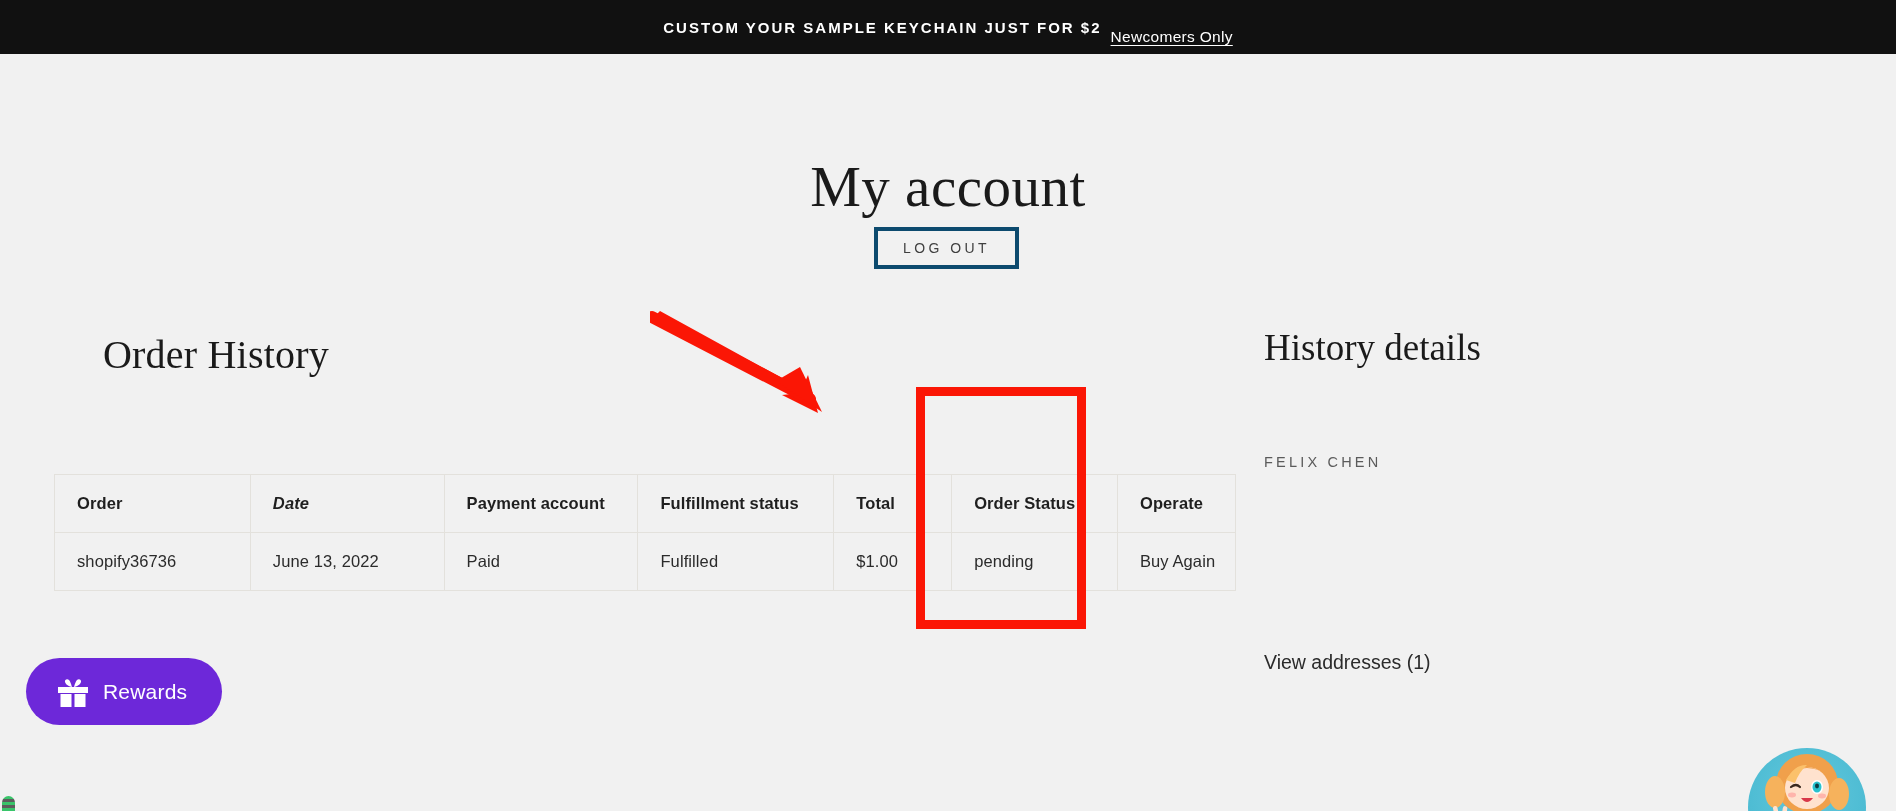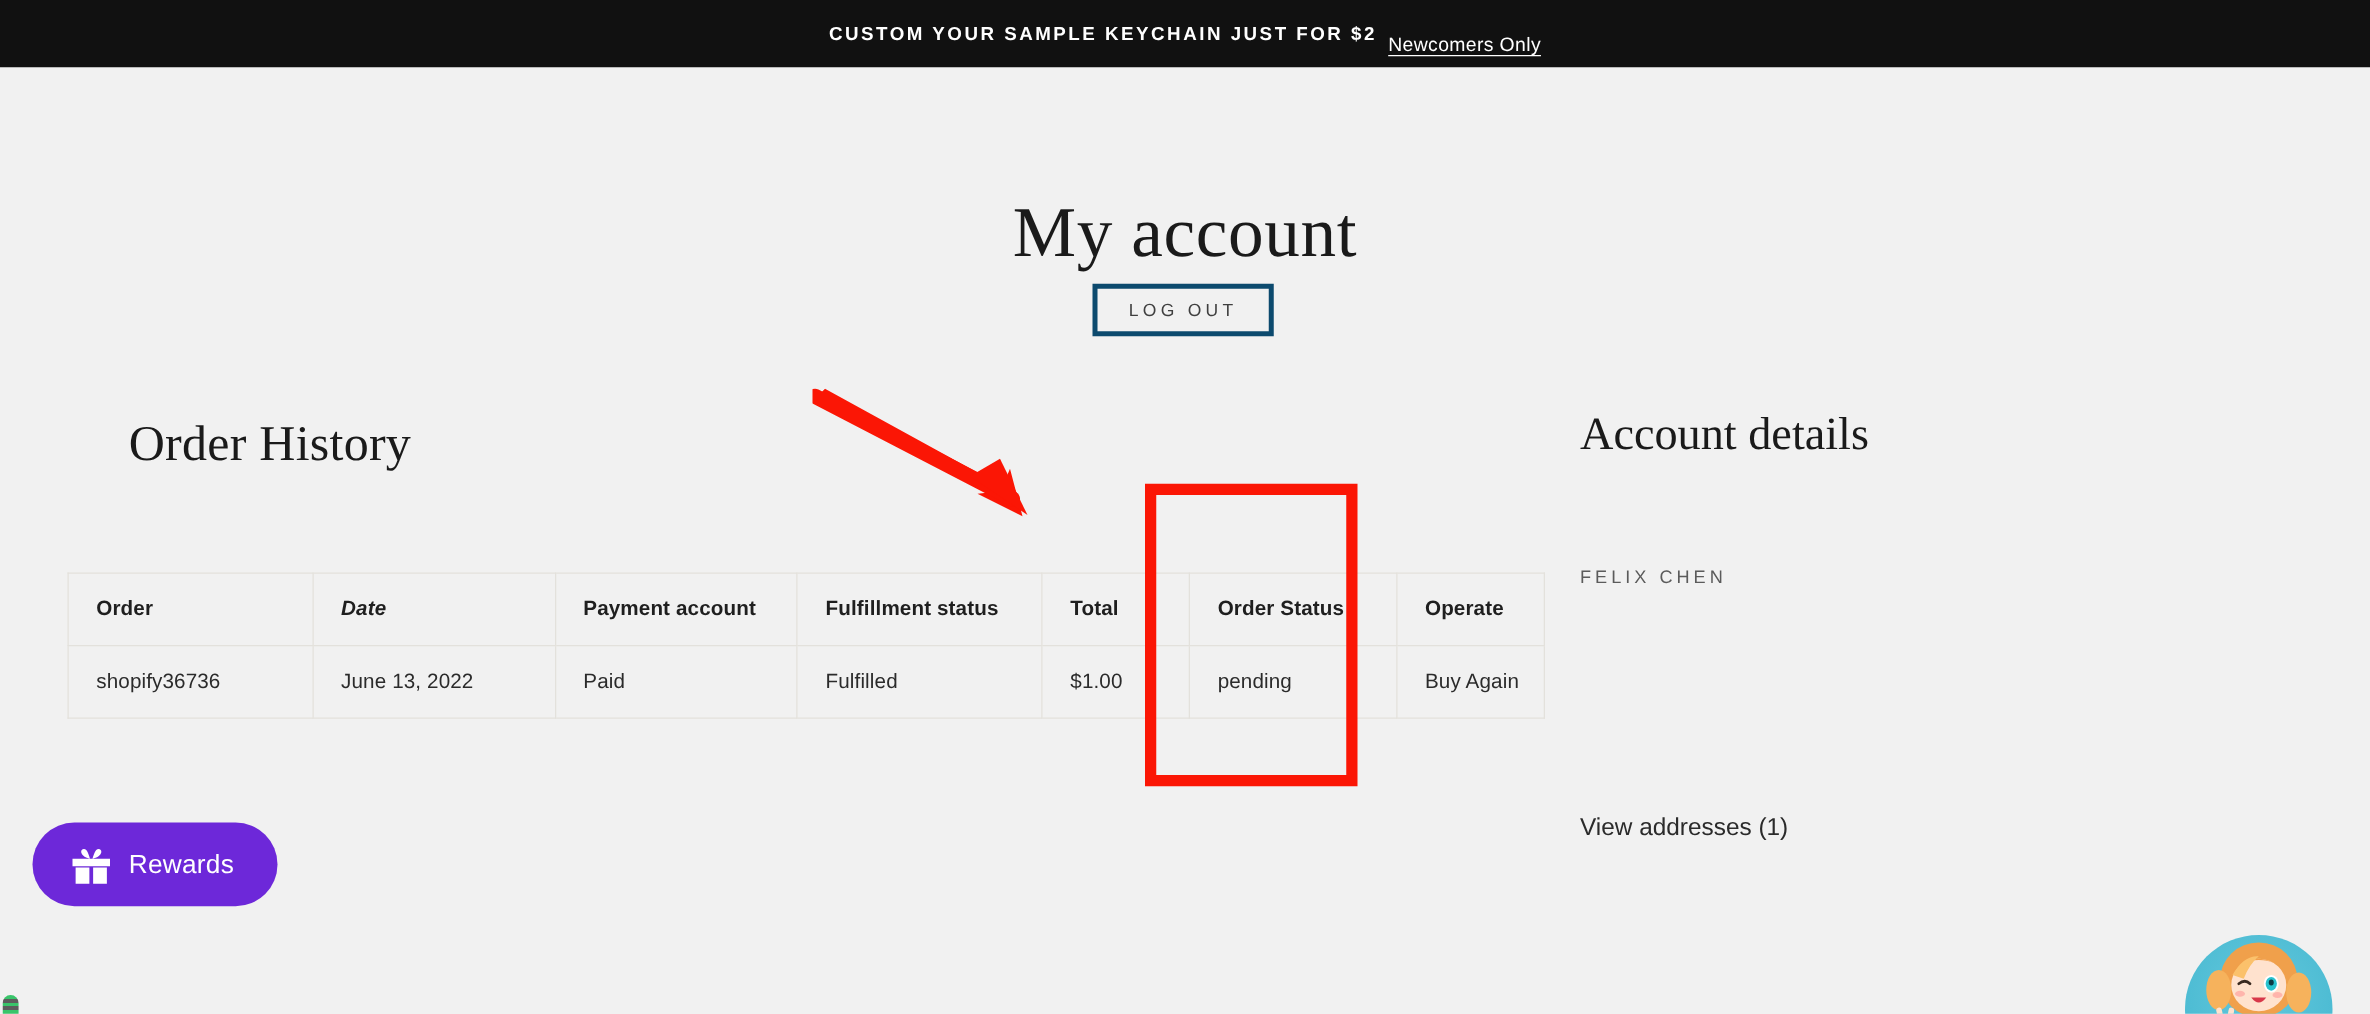--- a/index.html
+++ b/index.html
@@ -70,21 +70,21 @@
     position: absolute; top: 277px; left: 55px;
     font-family: "Liberation Serif", serif;
     font-size: 40px;
     font-weight: 400;
     color: #1a1a1a;
     letter-spacing: 0.2px;
     margin-left: 48px;
   }
 
   .order-table {
-    position: absolute; top: 404px; left: 54px;
+    position: absolute; top: 420px; left: 54px;
     width: 1182px;
     border-collapse: collapse;
     background: transparent;
   }
   .order-table th, .order-table td {
     border: 1px solid #e3e1dc;
     text-align: left;
     padding: 0 0 0 22px;
     height: 58px;
     vertical-align: middle;
@@ -242,21 +242,21 @@
           <td>June 13, 2022</td>
           <td>Paid</td>
           <td>Fulfilled</td>
           <td>$1.00</td>
           <td>pending</td>
           <td>Buy Again</td>
         </tr>
       </tbody>
     </table>
 
-    <h2 class="account-title">Account details</h2>
+    <h2 class="account-title">History details</h2>
     <div class="account-name">FELIX CHEN</div>
     <a class="view-addresses">View addresses (1)</a>
 
     <div class="rewards-btn">
       <span class="gift-icon">
         <svg viewBox="0 0 34 34" width="34" height="34" aria-hidden="true">
           <rect x="2" y="12" width="30" height="6" fill="#ffffff"></rect>
           <rect x="4.5" y="19" width="11" height="13" fill="#ffffff"></rect>
           <rect x="18.5" y="19" width="11" height="13" fill="#ffffff"></rect>
           <path d="M16 12 C16 12 10 11 9 7 C8.4 4.6 11.2 3.2 13 5 C14.6 6.6 16 12 16 12 Z" fill="#ffffff"></path>

